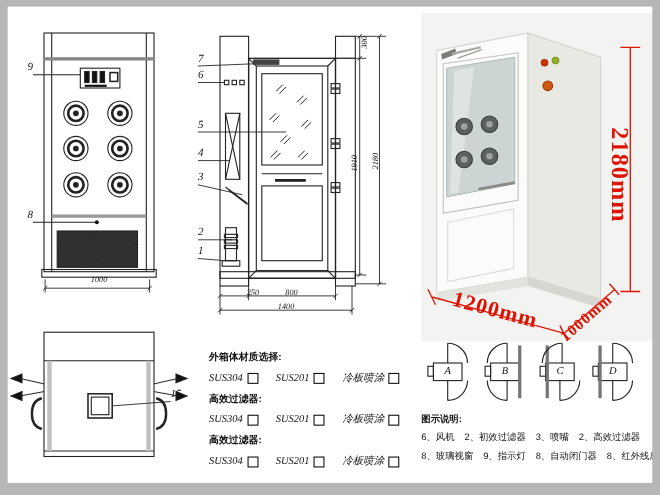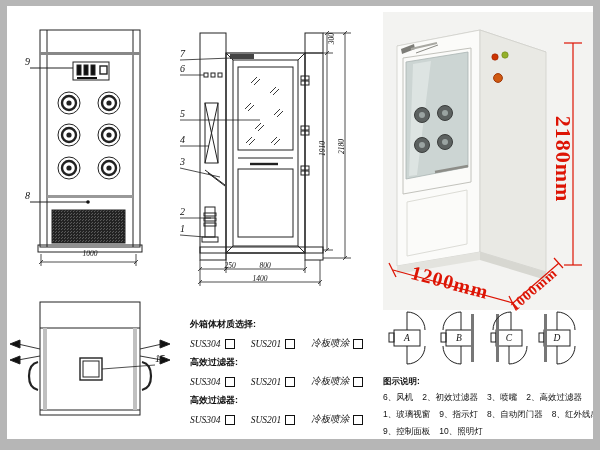--- a/index.html
+++ b/index.html
@@ -381,29 +381,25 @@
 
 <div class="legend">
   <div class="t">图示说明:</div>
   <div class="row">
     <span>6、风机</span>
     <span>2、初效过滤器</span>
     <span>3、喷嘴</span>
     <span>2、高效过滤器</span>
   </div>
   <div class="row">
-    <span>1、玻璃视窗</span>
+    <span>8、玻璃视窗</span>
     <span>9、指示灯</span>
     <span>8、自动闭门器</span>
     <span>8、红外线感应器</span>
   </div>
-  <div class="row">
-    <span>9、控制面板</span>
-    <span>10、照明灯</span>
-  </div>
 </div>
 
 <div class="frame" style="left:0;top:0;width:600px;height:6px"></div>
 <div class="frame" style="left:0;top:0;width:7px;height:450px"></div>
 <div class="frame" style="left:593px;top:0;width:7px;height:450px"></div>
 <div class="frame" style="left:0;top:439px;width:600px;height:11px"></div>
 
 </div>
 
 </body></html>

